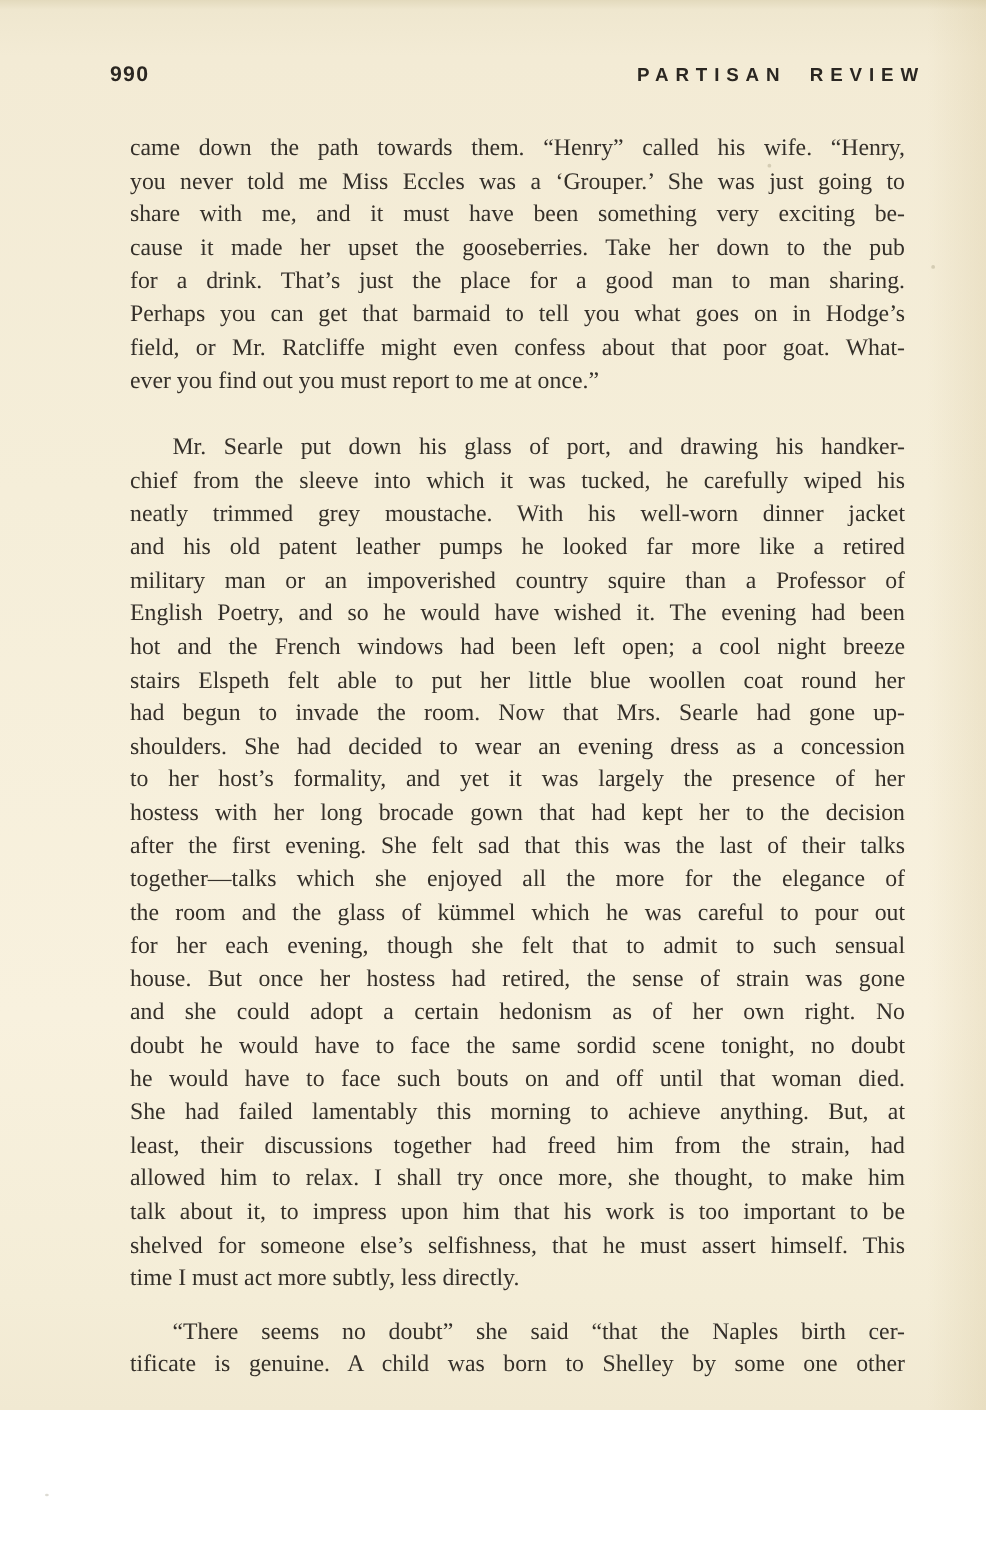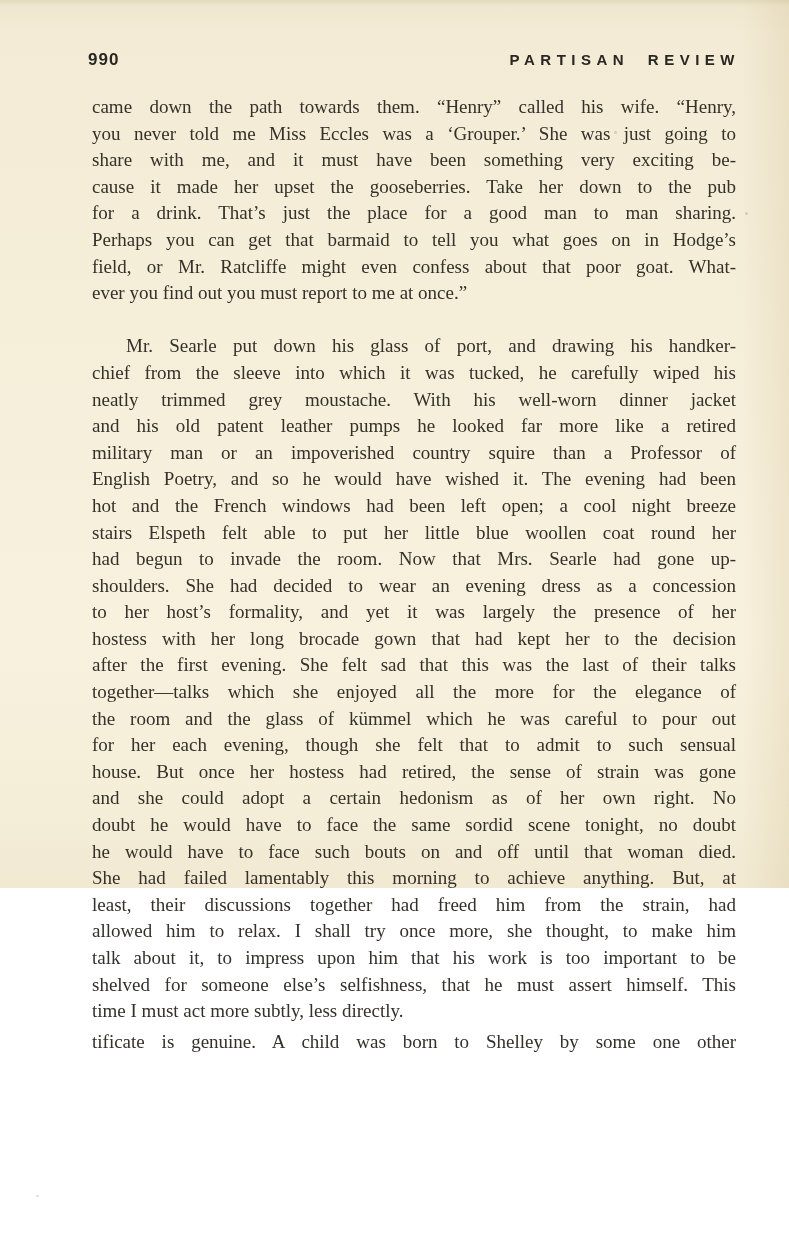--- a/index.html
+++ b/index.html
@@ -3,21 +3,21 @@
 <meta charset="utf-8">
 <style>
   html,body{margin:0;padding:0;}
   body{
     width:789px;height:1240px;
     font-family:"Liberation Serif", serif;
     overflow:hidden;
   }
   .page{
     position:relative;
-    width:789px;height:888px;
+    width:789px;height:1128px;
     background:
       linear-gradient(90deg, rgba(214,196,150,0.00) 94%, rgba(198,178,128,0.20) 100%),
       linear-gradient(180deg,
         #e3dabd 0%, #efe7cf 0.7%, #f3ebd5 4%,
         #f5eed9 35%, #f8f1de 72%, #f4edd7 92%, #f1e9d2 100%);
   }
   .speck{position:absolute;border-radius:50%;background:rgba(120,110,80,0.25);}
   .hdr{
     position:absolute;top:50px;left:88px;width:652px;
     display:flex;justify-content:space-between;align-items:baseline;
@@ -28,21 +28,21 @@
     font-size:17px;font-weight:bold;letter-spacing:1px;
   }
   .journal{
     font-size:15px;font-weight:bold;letter-spacing:5.5px;word-spacing:9px;
   }
   .body-text{
     position:absolute;top:90px;left:88px;width:652px;
     font-size:19px;line-height:26.6px;
     color:#35302a;
   }
-  .para{margin:4px;}
+  .para{margin:16px;}
   .para.gap{margin-top:26.6px;}
   .line{
     text-align:justify;
     text-align-last:justify;
     height:26.6px;
     white-space:nowrap;
   }
   .line.flush{text-align-last:left;}
   .line.indent{text-indent:34px;}
 </style>
@@ -89,20 +89,21 @@
         <div class="line">doubt he would have to face the same sordid scene tonight, no doubt</div>
         <div class="line">he would have to face such bouts on and off until that woman died.</div>
         <div class="line">She had failed lamentably this morning to achieve anything. But, at</div>
         <div class="line">least, their discussions together had freed him from the strain, had</div>
         <div class="line">allowed him to relax. I shall try once more, she thought, to make him</div>
         <div class="line">talk about it, to impress upon him that his work is too important to be</div>
         <div class="line">shelved for someone else’s selfishness, that he must assert himself. This</div>
         <div class="line flush">time I must act more subtly, less directly.</div>
       </div>
       <div class="para">
+        <div class="line indent">“There seems no doubt” she said “that the Naples birth cer-</div>
         <div class="line">tificate is genuine. A child was born to Shelley by some one other</div>
       </div>
     </div>
 
   <div class="speck" style="left:614px;top:131px;width:3px;height:3px;"></div>
   <div class="speck" style="left:745px;top:212px;width:3px;height:3px;"></div>
   <div class="speck" style="left:36px;top:1195px;width:3px;height:2px;"></div>
 
 </div>
 

